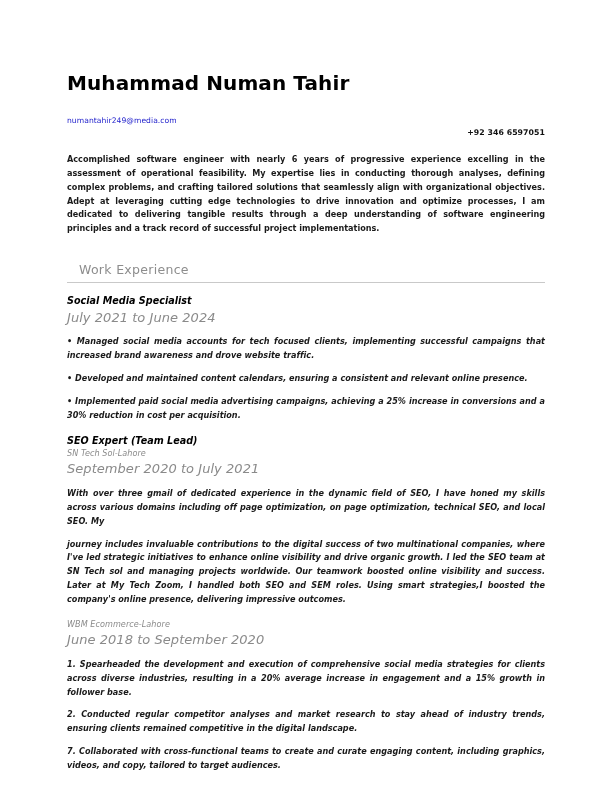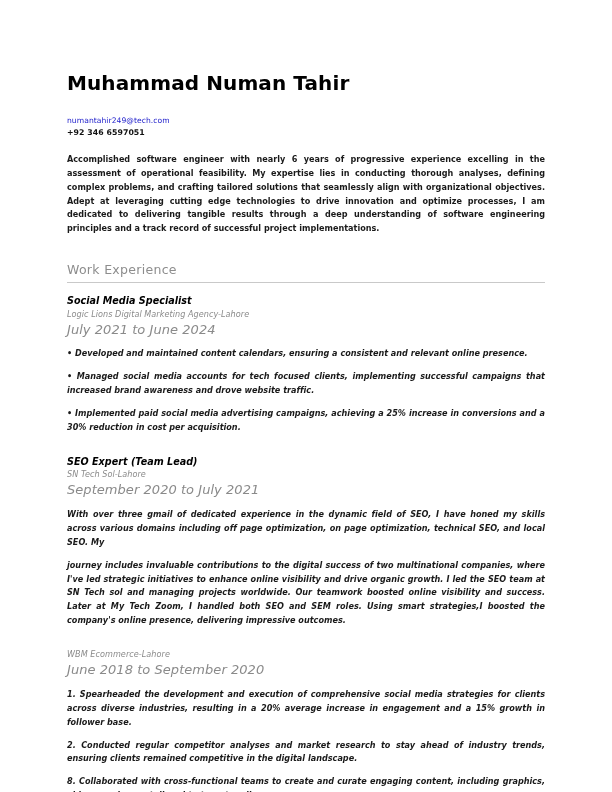--- a/index.html
+++ b/index.html
@@ -49,52 +49,53 @@
     line-height: 1.55;
     letter-spacing: 0.05px;
   }
   .contact-phone {
     display: block;
     font-size: 7.8px;
     color: #111111;
     font-weight: bold;
     line-height: 1.55;
     letter-spacing: 0.05px;
+    text-align: right;
   }
 
   
   .summary {
     font-size: 8.1px;
     line-height: 1.72;
     text-align: justify;
     color: #1a1a1a;
     margin: 0 0 26px 0;
     font-weight: bold;
     letter-spacing: 0.01px;
   }
 
   
   .section-title {
     font-size: 12.5px;
     font-weight: normal;
     color: #8d8d8d;
-    margin: 0 0 4px 0;
+    margin: 0 0 4px 12px;
     letter-spacing: 0.3px;
     line-height: 1.25;
   }
   .section-rule {
     height: 1px;
     background: #c9c9c9;
     width: 100%;
     margin: 0 0 11px 0;
   }
 
   
   .job { margin: 0 0 2px 0; font-style: italic; }
-  .job + .job { margin-top: 20px; }
+  .job + .job { margin-top: 11px; }
 
   .job-title {
     font-size: 9.6px;
     font-weight: bold;
     color: #000000;
     line-height: 1.42;
     margin: 0;
     letter-spacing: 0.02px;
   }
   .job-company {
@@ -127,54 +128,53 @@
 </style>
 </head>
 <body>
 
 <div class="page">
   <div class="content">
 
     <h1 class="full-name">Muhammad Numan Tahir</h1>
 
     <div class="contact-block">
-      <a class="contact-email" href="#">numantahir249@tech.com</a>
+      <a class="contact-email" href="#">numantahir249@media.com</a>
       <span class="contact-phone">+92 346 6597051</span>
     </div>
 
     <p class="summary">Accomplished software engineer with nearly 6 years of progressive experience excelling in the assessment of operational feasibility. My expertise lies in conducting thorough analyses, defining complex problems, and crafting tailored solutions that seamlessly align with organizational objectives. Adept at leveraging cutting edge technologies to drive innovation and optimize processes, I am dedicated to delivering tangible results through a deep understanding of software engineering principles and a track record of successful project implementations.</p>
 
     <h2 class="section-title">Work Experience</h2>
     <div class="section-rule"></div>
 
     <div class="job">
       <div class="job-title">Social Media Specialist</div>
-      <div class="job-company">Logic Lions Digital Marketing Agency-Lahore</div>
       <div class="job-dates">July 2021 to June 2024</div>
       <div class="bullets">
+        <p class="job-para">• Managed social media accounts for tech focused clients, implementing successful campaigns that increased brand awareness and drove website traffic.</p>
         <p class="job-para">• Developed and maintained content calendars, ensuring a consistent and relevant online presence.</p>
-        <p class="job-para">• Managed social media accounts for tech focused clients, implementing successful campaigns that increased brand awareness and drove website traffic.</p>
         <p class="job-para">• Implemented paid social media advertising campaigns, achieving a 25% increase in conversions and a 30% reduction in cost per acquisition.</p>
       </div>
     </div>
 
     <div class="job">
       <div class="job-title">SEO Expert (Team Lead)</div>
       <div class="job-company">SN Tech Sol-Lahore</div>
       <div class="job-dates">September 2020 to July 2021</div>
       <div class="bullets">
         <p class="job-para">With over three gmail of dedicated experience in the dynamic field of SEO, I have honed my skills across various domains including off page optimization, on page optimization, technical SEO, and local SEO. My</p>
         <p class="job-para">journey includes invaluable contributions to the digital success of two multinational companies, where I've led strategic initiatives to enhance online visibility and drive organic growth. I led the SEO team at SN Tech sol and managing projects worldwide. Our teamwork boosted online visibility and success. Later at My Tech Zoom, I handled both SEO and SEM roles. Using smart strategies,I boosted the company's online presence, delivering impressive outcomes.</p>
       </div>
     </div>
 
     <div class="job">
       <div class="job-company">WBM Ecommerce-Lahore</div>
       <div class="job-dates">June 2018 to September 2020</div>
       <div class="bullets">
         <p class="job-para">1. Spearheaded the development and execution of comprehensive social media strategies for clients across diverse industries, resulting in a 20% average increase in engagement and a 15% growth in follower base.</p>
         <p class="job-para">2. Conducted regular competitor analyses and market research to stay ahead of industry trends, ensuring clients remained competitive in the digital landscape.</p>
-        <p class="job-para">8. Collaborated with cross-functional teams to create and curate engaging content, including graphics, videos, and copy, tailored to target audiences.</p>
+        <p class="job-para">7. Collaborated with cross-functional teams to create and curate engaging content, including graphics, videos, and copy, tailored to target audiences.</p>
       </div>
     </div>
 
   </div>
 </div>
 
 </body></html>

